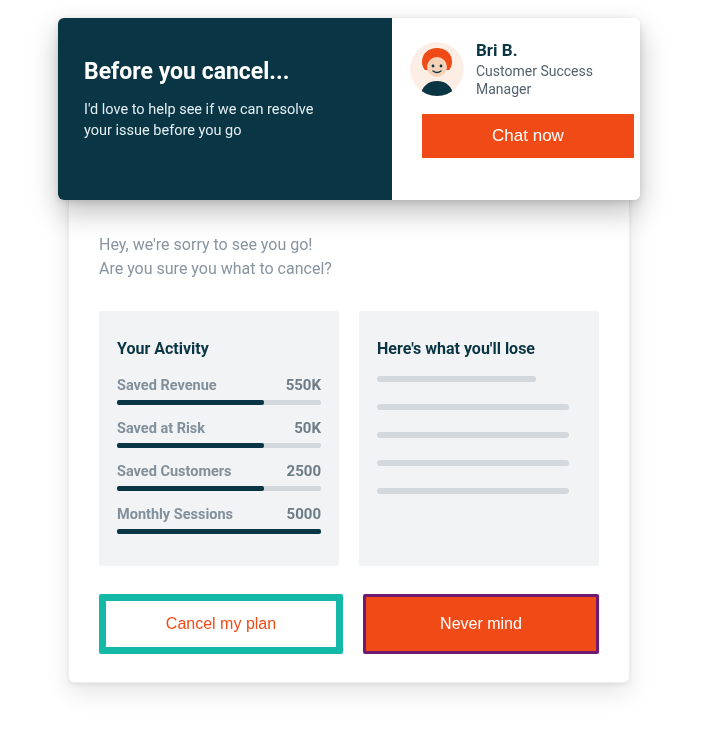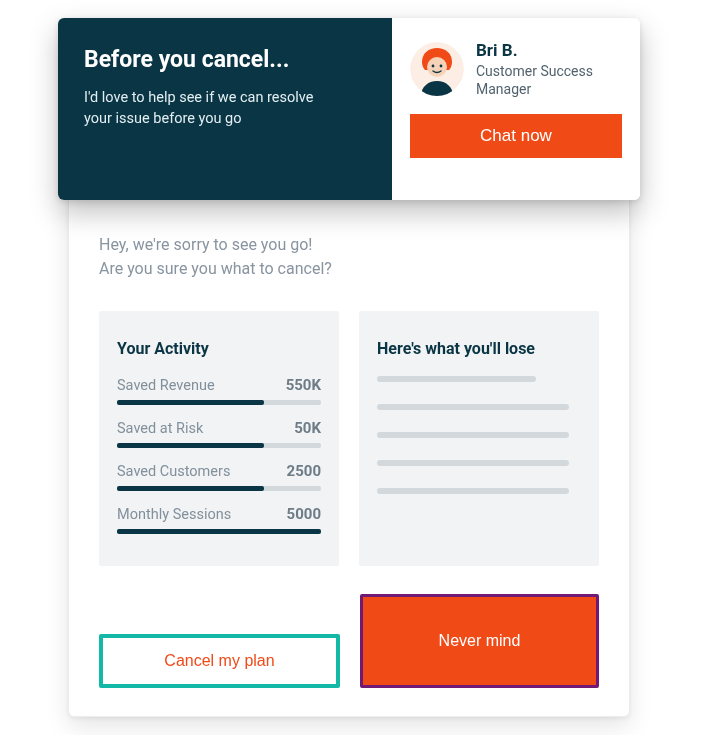--- a/index.html
+++ b/index.html
@@ -22,21 +22,21 @@
     border-radius: 6px;
     box-shadow: 0 12px 28px rgba(0,0,0,0.25), 0 2px 6px rgba(0,0,0,0.12);
     display: flex;
     overflow: hidden;
     z-index: 10;
   }
   .banner-left {
     flex: 1 1 auto;
     background: #0a3544;
     color: #ffffff;
-    padding: 28px 24px 24px 26px;
+    padding: 40px 24px 24px 26px;
     display: flex;
     flex-direction: column;
     justify-content: flex-start;
   }
   .banner-title {
     font-size: 23px;
     font-weight: 700;
     margin-bottom: 14px;
   }
   .banner-sub {
@@ -79,20 +79,21 @@
   }
   .chat-btn {
     background: #f04a17;
     color: #fff;
     border: none;
     font-size: 17px;
     font-weight: 500;
     padding: 12px 0;
     cursor: pointer;
     width: 100%;
+    margin-left: 12px;
   }
 
   
   .main-card {
     position: absolute;
     top: 192px;
     left: 68px;
     width: 562px;
     background: #ffffff;
     border: 1px solid #ededed;
@@ -131,20 +132,21 @@
   .metric:last-child { margin-bottom: 10px; }
   .metric-top {
     display: flex;
     justify-content: space-between;
     align-items: baseline;
     margin-bottom: 6px;
   }
   .metric-label {
     font-size: 14.5px;
     color: #82909c;
+    font-weight: bold;
   }
   .metric-value {
     font-size: 15px;
     font-weight: 700;
     color: #6e7c87;
   }
   .bar {
     height: 5px;
     background: #d2d8dc;
     position: relative;
@@ -174,22 +176,21 @@
     flex: 1;
     font-size: 16px;
     font-weight: 500;
     padding: 14px 0;
     cursor: pointer;
     border-radius: 2px;
   }
   .btn-outline {
     background: #fff;
     color: #f04a17;
-    border: 4px solid #14b8a6;
-    margin-top: 40px;
+    border: 7px solid #14b8a6;
   }
   .btn-solid {
     background: #f04a17;
     color: #fff;
     border: 3px solid #701a75;
   }
 </style>
 </head>
 <body>
 

